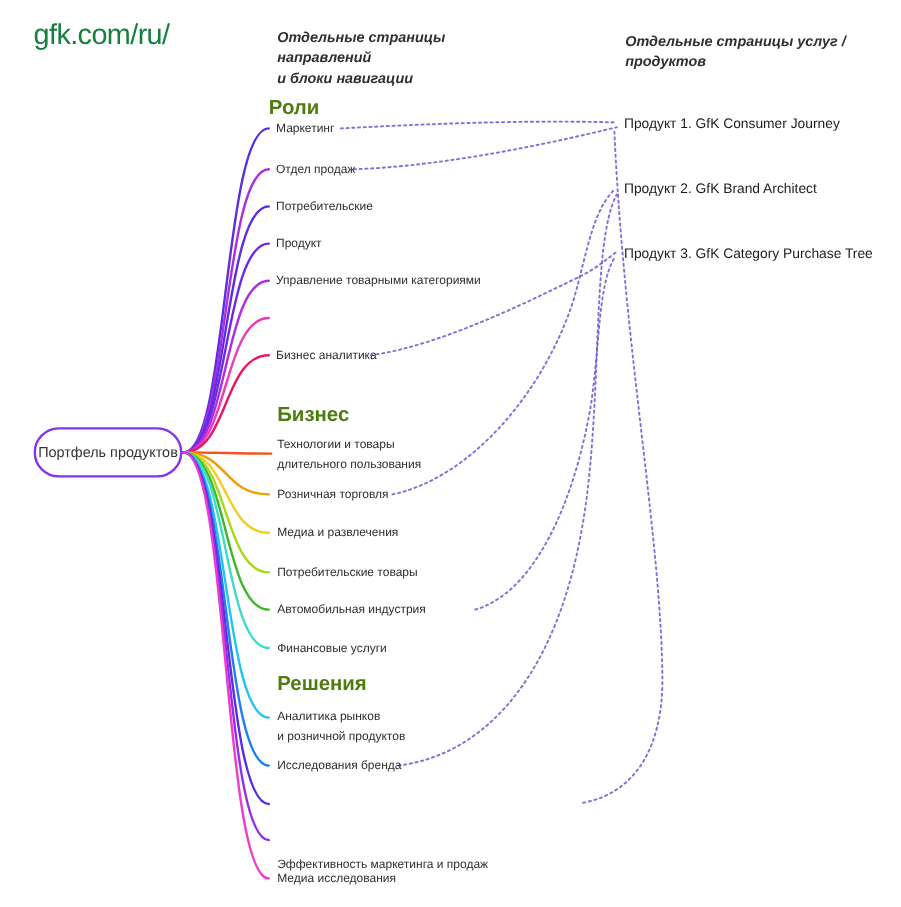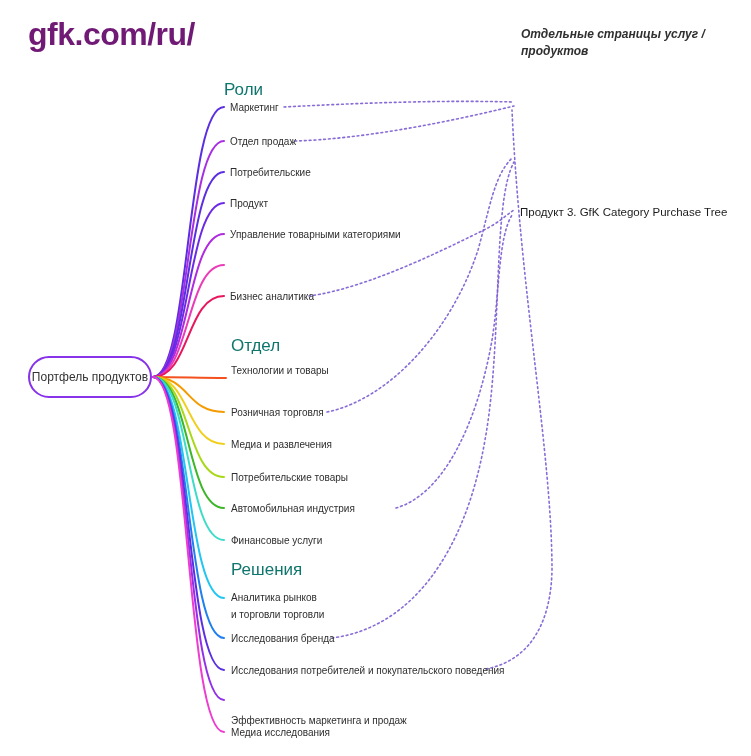--- a/index.html
+++ b/index.html
@@ -3,33 +3,33 @@
 <meta charset="utf-8">
 <style>
   html,body{margin:0;padding:0;background:#ffffff;}
   .canvas{
     position:relative;width:751px;height:756px;background:#ffffff;overflow:hidden;
     font-family:"Liberation Sans","DejaVu Sans",sans-serif;color:#2b2b2b;
   }
   .abs{position:absolute;}
   svg.wires{position:absolute;left:0;top:0;pointer-events:none;}
   .site-title{
-    left:28px;top:16px;font-size:32px;font-weight:700;color:#701a75;letter-spacing:-0.5px;
+    left:28px;top:16px;font-size:24px;font-weight:400;color:#15803d;letter-spacing:-0.5px;
   }
   .note{
     font-size:12px;font-style:italic;font-weight:600;color:#2f2f2f;line-height:17px;
   }
   .note-left{left:231px;top:23px;width:200px;}
   .note-right{left:521px;top:26px;width:230px;}
   .root-node{
     left:28px;top:356px;width:124px;height:42px;border:2px solid #8633ea;border-radius:21px;
     background:#ffffff;display:flex;align-items:center;justify-content:center;
     font-size:12px;color:#333;box-sizing:border-box;
   }
-  .section-title{font-size:17px;font-weight:400;color:#0f766e;line-height:19px;}
+  .section-title{font-size:17px;font-weight:700;color:#4d7c0f;line-height:19px;}
   .map-item{font-size:10px;color:#2e2e2e;line-height:17px;white-space:nowrap;}
   .product-item{font-size:11.5px;color:#1c1c1c;line-height:15px;white-space:nowrap;}
 </style>
 </head>
 <body>
 
 <div class="canvas">
 
   <svg class="wires" width="751" height="756" viewBox="0 0 751 756">
     <g id="branches">
@@ -58,47 +58,53 @@
         <path d="M 309 296 C 370 288, 455 244, 484 230 C 500 222, 506 215, 514 210" fill="none" stroke="#7a5bd2" stroke-width="1.6" stroke-dasharray="1.8 3" stroke-linecap="round" opacity="0.9"></path>
         <path d="M 327 412 C 390 399, 452 330, 478 250 C 490 207, 494 176, 512 158" fill="none" stroke="#7a5bd2" stroke-width="1.6" stroke-dasharray="1.8 3" stroke-linecap="round" opacity="0.9"></path>
         <path d="M 396 508 C 445 494, 478 420, 492 340 C 500 290, 498 238, 512 215" fill="none" stroke="#7a5bd2" stroke-width="1.6" stroke-dasharray="1.8 3" stroke-linecap="round" opacity="0.9"></path>
         <path d="M 332 638 C 410 628, 465 555, 485 440 C 503 340, 492 202, 514 162" fill="none" stroke="#7a5bd2" stroke-width="1.6" stroke-dasharray="1.8 3" stroke-linecap="round" opacity="0.9"></path>
         <path d="M 486 669 C 532 660, 551 620, 552 570 C 552 455, 520 290, 512 110" fill="none" stroke="#7a5bd2" stroke-width="1.6" stroke-dasharray="1.8 3" stroke-linecap="round" opacity="0.9"></path>
       </g>
   </svg>
 
   <div class="abs site-title">gfk.com/ru/</div>
 
+  <div class="abs note note-left">
+    <div>Отдельные страницы направлений</div>
+    <div>и блоки навигации</div>
+  </div>
   <div class="abs root-node" style="border-color: rgb(134, 51, 234);">Портфель продуктов</div>
 
   <div class="abs note note-right">Отдельные страницы услуг / продуктов</div>
 
   <div class="abs section-title" style="left:224px;top:80px">Роли</div>
   <div class="abs map-item" style="left:230px;top:99px">Маркетинг</div>
   <div class="abs map-item" style="left:230px;top:133px">Отдел продаж</div>
   <div class="abs map-item" style="left:230px;top:164px">Потребительские</div>
   <div class="abs map-item" style="left:230px;top:195px">Продукт</div>
   <div class="abs map-item" style="left:230px;top:226px">Управление товарными категориями</div>
   <div class="abs map-item" style="left:230px;top:288px">Бизнес аналитика</div>
 
-  <div class="abs section-title" style="left:231px;top:336px">Отдел</div>
+  <div class="abs section-title" style="left:231px;top:336px">Бизнес</div>
   <div class="abs map-item" style="left:231px;top:362px">
     <div>Технологии и товары</div>
+    <div>длительного пользования</div>
   </div>
   <div class="abs map-item" style="left:231px;top:404px">Розничная торговля</div>
   <div class="abs map-item" style="left:231px;top:436px">Медиа и развлечения</div>
   <div class="abs map-item" style="left:231px;top:500px">Автомобильная индустрия</div>
   <div class="abs map-item" style="left:231px;top:469px">Потребительские товары</div>
   <div class="abs map-item" style="left:231px;top:532px">Финансовые услуги</div>
 
   <div class="abs section-title" style="left:231px;top:560px">Решения</div>
   <div class="abs map-item" style="left:231px;top:589px">
     <div>Аналитика рынков</div>
-    <div>и торговли торговли</div>
+    <div>и розничной продуктов</div>
   </div>
   <div class="abs map-item" style="left:231px;top:630px">Исследования бренда</div>
-  <div class="abs map-item" style="left:231px;top:662px">Исследования потребителей и покупательского поведения</div>
   <div class="abs map-item" style="left:231px;top:712px">Эффективность маркетинга и продаж</div>
   <div class="abs map-item" style="left:231px;top:724px">Медиа исследования</div>
 
+  <div class="abs product-item" style="left:520px;top:97px">Продукт 1. GfK Consumer Journey</div>
+  <div class="abs product-item" style="left:520px;top:151px">Продукт 2. GfK Brand Architect</div>
   <div class="abs product-item" style="left:520px;top:205px">Продукт 3. GfK Category Purchase Tree</div>
 
 </div>
 
 </body></html>

